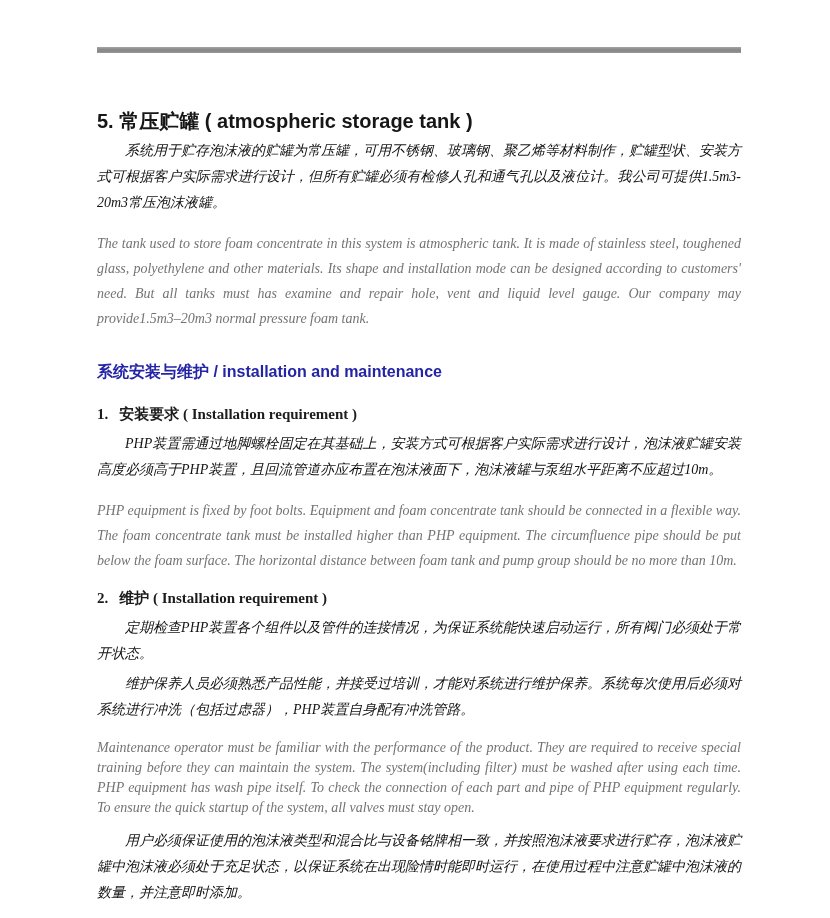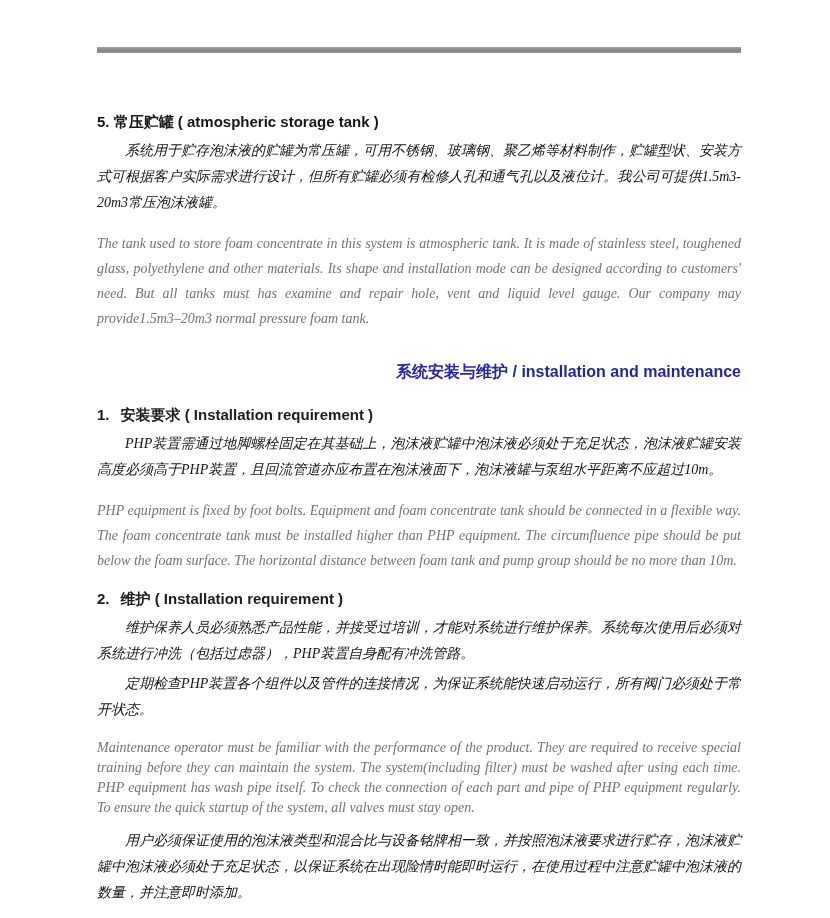--- a/index.html
+++ b/index.html
@@ -17,33 +17,32 @@
     padding:0 89px 0 97px;
   }
   .top-rule{
     margin-top:47px;
     width:644px;height:6px;
     background:linear-gradient(#a6a6a6,#8a8a8a 40%,#8a8a8a 75%,#9c9c9c);
   }
   h2.h-black{
     margin:58px 0 0 0;
     font-family:"Liberation Sans","DejaVu Sans",sans-serif;
-    font-size:15px;font-weight:700;color:#161616;
+    font-size:20px;font-weight:700;color:#161616;
     line-height:21px;
   }
   h1.h-blue{
     margin:30px 0 0 0;
     font-family:"Liberation Sans","DejaVu Sans",sans-serif;
     font-size:16px;font-weight:700;color:#2424a6;
     line-height:22px;
-    text-align:right;
   }
   h3.h-sub{
     margin:0;
-    font-family:Liberation Sans, sans-serif;
+    font-family:Liberation Serif, serif;
     font-size:15px;font-weight:700;color:#1c1c1c;
     line-height:21px;
   }
   h3.h-sub .num{display:inline-block;margin-right:11px;}
   .sub-1{margin-top:21px;}
   .sub-2{margin-top:15px;}
   .sub-3{margin-top:10px;}
   p{margin:0;font-style:italic;}
   p.cn{
     margin-top:6px;
@@ -74,30 +73,30 @@
     <p class="en">The tank used to store foam concentrate in this system is atmospheric tank. It is made of stainless steel, toughened glass, polyethylene and other materials. Its shape and installation mode can be designed according to customers' need. But all tanks must has examine and repair hole, vent and liquid level gauge. Our company may provide1.5m3–20m3 normal pressure foam tank.</p>
   </section>
 
   <section>
     <h1 class="h-blue">系统安装与维护 / installation and maintenance</h1>
 
     <div class="sub-1">
       <h3 class="h-sub">
         <span class="num">1.</span><span>安装要求 ( Installation requirement )</span>
       </h3>
-      <p class="cn">PHP装置需通过地脚螺栓固定在其基础上，泡沫液贮罐中泡沫液必须处于充足状态，泡沫液贮罐安装高度必须高于PHP装置，且回流管道亦应布置在泡沫液面下，泡沫液罐与泵组水平距离不应超过10m。</p>
+      <p class="cn">PHP装置需通过地脚螺栓固定在其基础上，安装方式可根据客户实际需求进行设计，泡沫液贮罐安装高度必须高于PHP装置，且回流管道亦应布置在泡沫液面下，泡沫液罐与泵组水平距离不应超过10m。</p>
       <p class="en">PHP equipment is fixed by foot bolts. Equipment and foam concentrate tank should be connected in a flexible way. The foam concentrate tank must be installed higher than PHP equipment. The circumfluence pipe should be put below the foam surface. The horizontal distance between foam tank and pump group should be no more than 10m.</p>
     </div>
 
     <div class="sub-2">
       <h3 class="h-sub">
         <span class="num">2.</span><span>维护 ( Installation requirement )</span>
       </h3>
+      <p class="cn">定期检查PHP装置各个组件以及管件的连接情况，为保证系统能快速启动运行，所有阀门必须处于常开状态。</p>
       <p class="cn">维护保养人员必须熟悉产品性能，并接受过培训，才能对系统进行维护保养。系统每次使用后必须对系统进行冲洗（包括过虑器），PHP装置自身配有冲洗管路。</p>
-      <p class="cn">定期检查PHP装置各个组件以及管件的连接情况，为保证系统能快速启动运行，所有阀门必须处于常开状态。</p>
       <p class="en loose">Maintenance operator must be familiar with the performance of the product. They are required to receive special training before they can maintain the system. The system(including filter) must be washed after using each time. PHP equipment has wash pipe itself. To check the connection of each part and pipe of PHP equipment regularly. To ensure the quick startup of the system, all valves must stay open.</p>
     </div>
 
     <div class="sub-3">
       <p class="cn">用户必须保证使用的泡沫液类型和混合比与设备铭牌相一致，并按照泡沫液要求进行贮存，泡沫液贮罐中泡沫液必须处于充足状态，以保证系统在出现险情时能即时运行，在使用过程中注意贮罐中泡沫液的数量，并注意即时添加。</p>
 
     </div>
   </section>
 
 </div>

